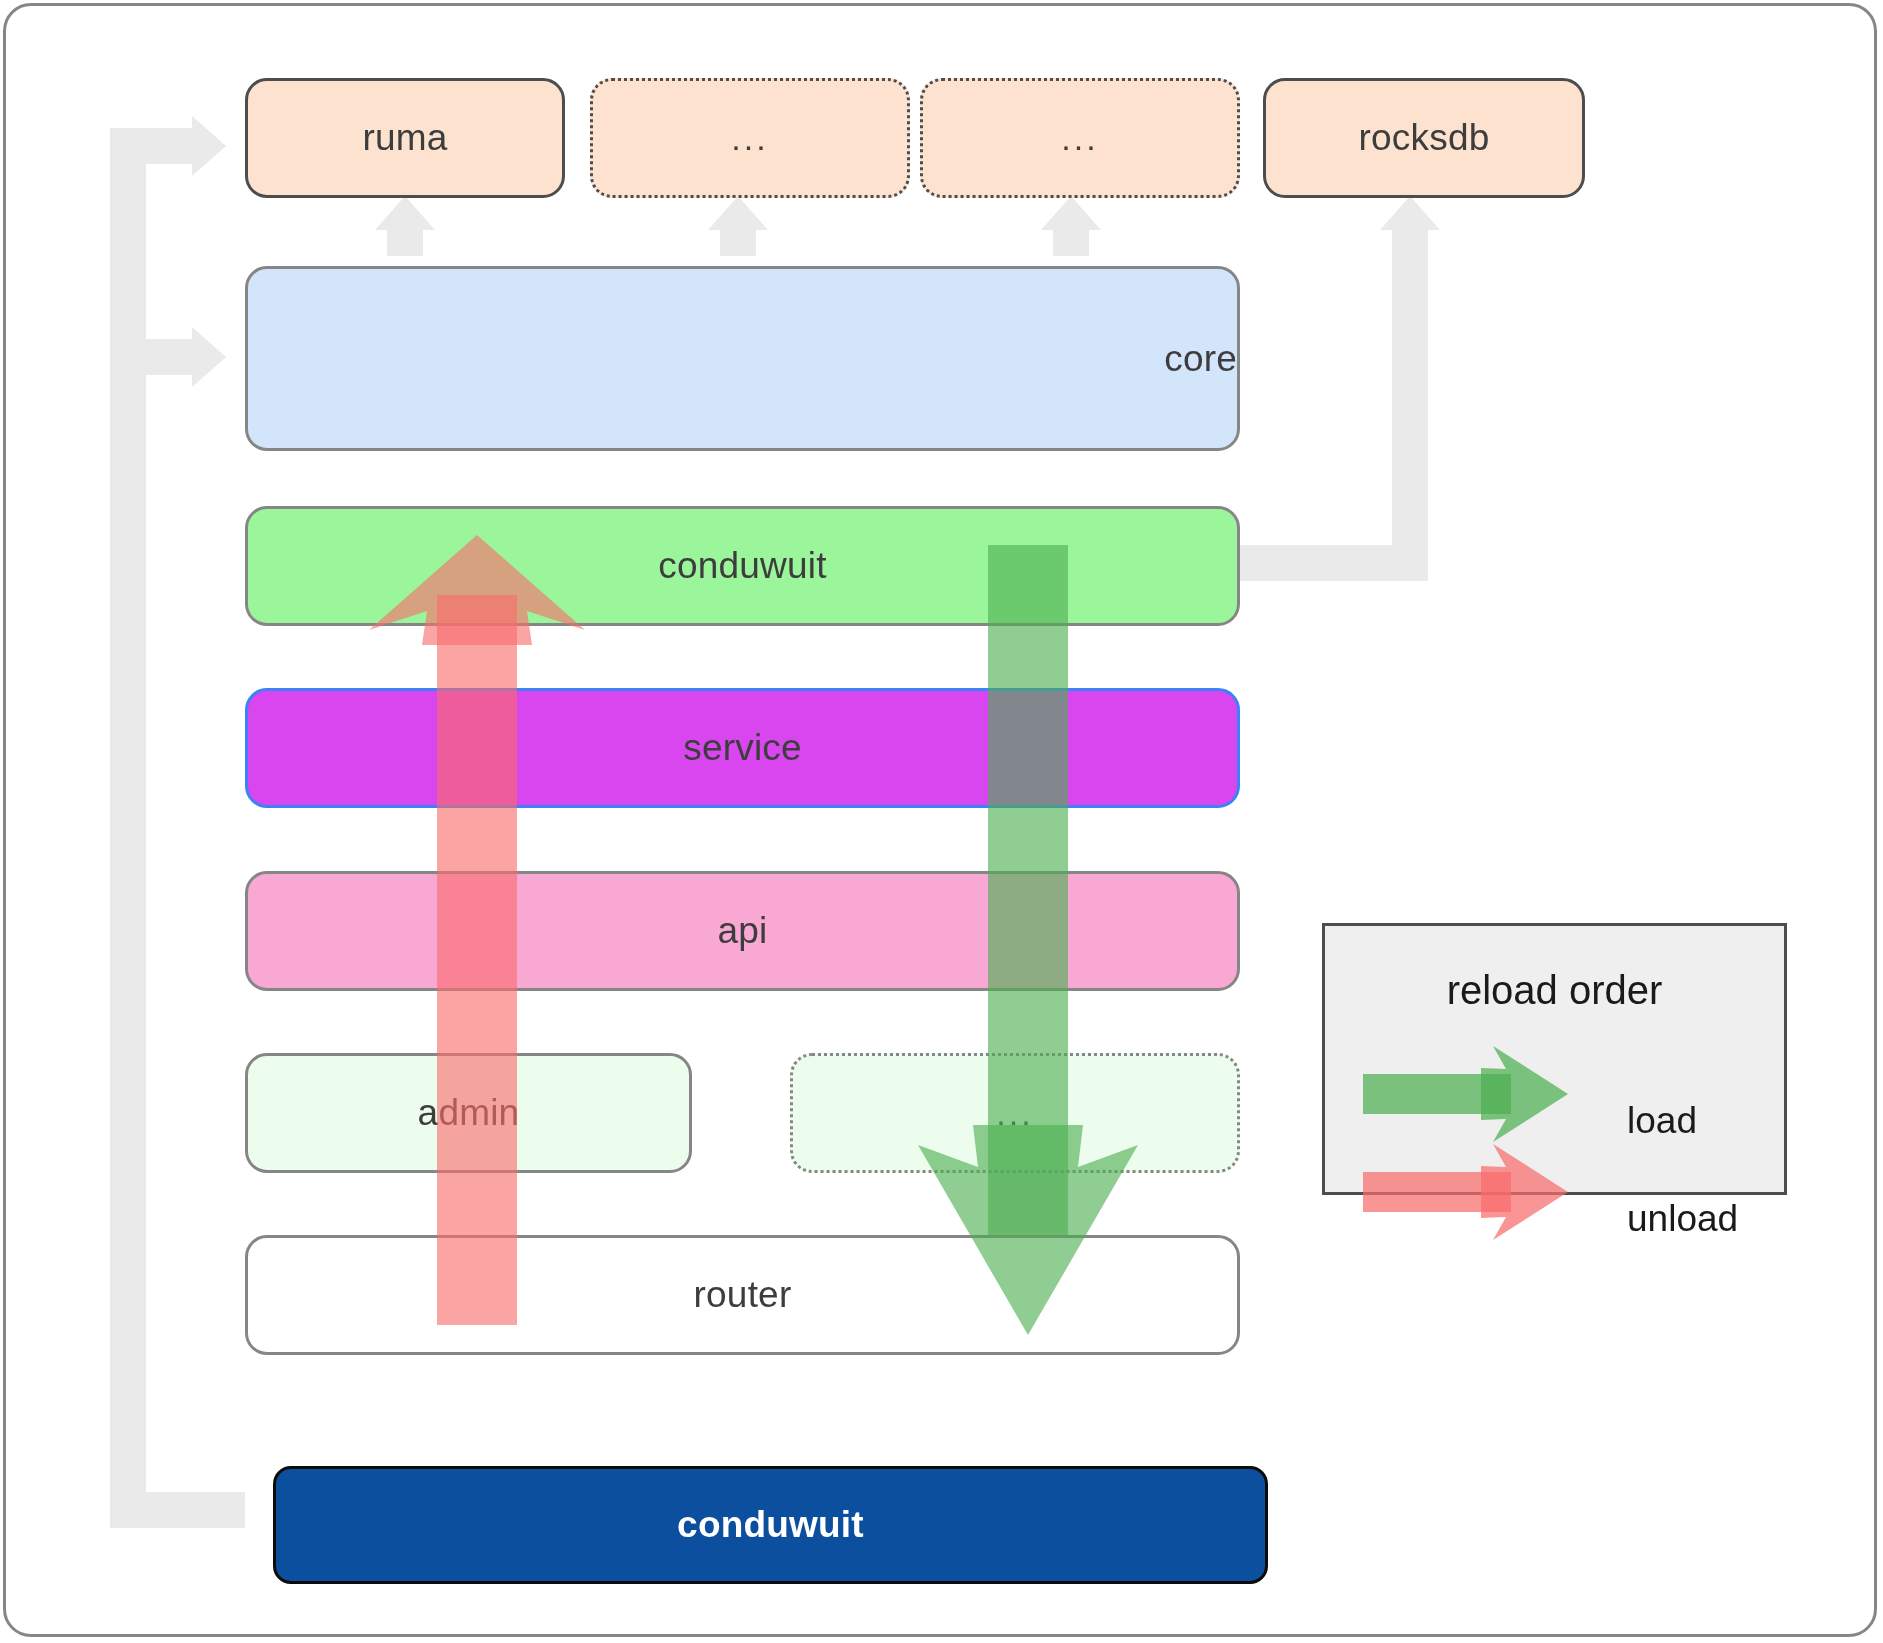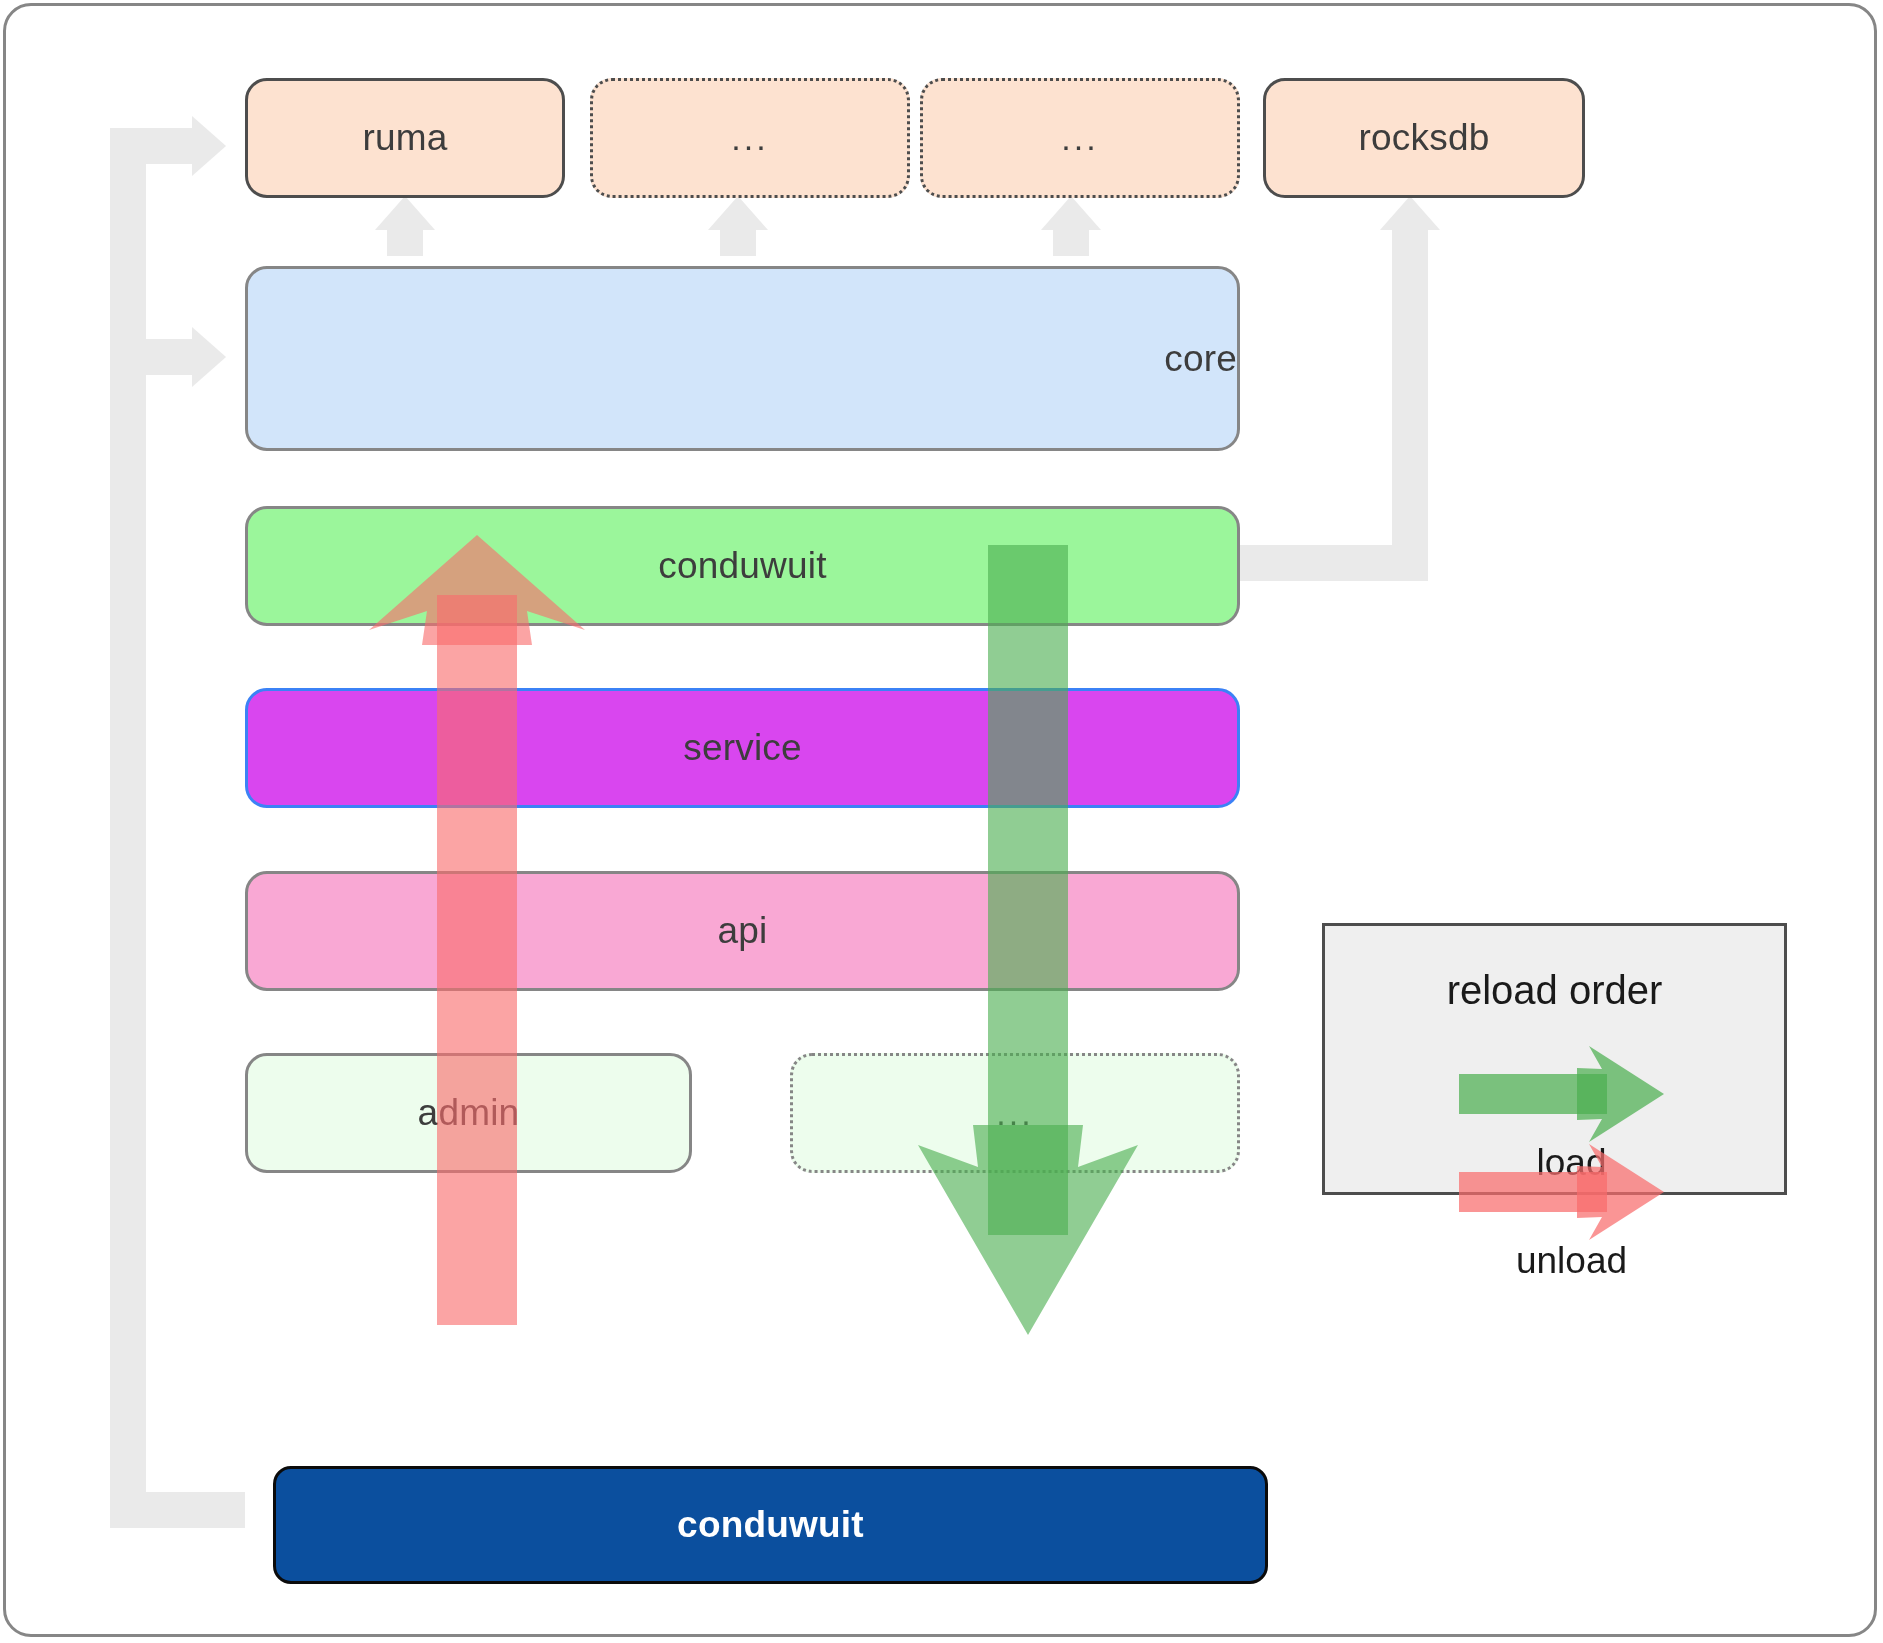--- a/index.html
+++ b/index.html
@@ -127,22 +127,21 @@
     top: 42px;
     text-align: center;
     font-size: 40px;
     color: #1a1a1a;
   }
   .legend-row {
     position: absolute;
     left: 0; width: 100%;
     height: 96px;
     display: flex;
-    align-items: center;
-    flex-direction: column;
+    align-items: flex-end;
   }
   .legend-swatch {
     width: 230px;
     height: 96px;
     margin-left: 38px;
     flex: 0 0 auto;
     position: relative;
   }
   .legend-label {
     font-size: 37px;
@@ -211,20 +210,23 @@
   </div>
 
   <div class="node admin" style="left:245px; top:1053px; width:447px; height:120px;">
     <span class="lbl">admin</span>
   </div>
 
   <div class="node dots-green dots" style="left:790px; top:1053px; width:450px; height:120px;">
     <span class="lbl">...</span>
   </div>
 
+  <div class="node router" style="left:245px; top:1235px; width:995px; height:120px;">
+    <span class="lbl">router</span>
+  </div>
 
   <div class="node root" style="left:245px; top:1466px; width:995px; height:118px;">
     <span class="lbl">conduwuit</span>
   </div>
 
   <div class="flow" style="left:380px; top:535px; width:210px; height:790px;">
     <svg width="210" height="790" viewBox="0 0 210 790">
 
       <rect x="57" y="60" width="80" height="730" fill="#f86c6c" opacity="0.62"></rect>
 

